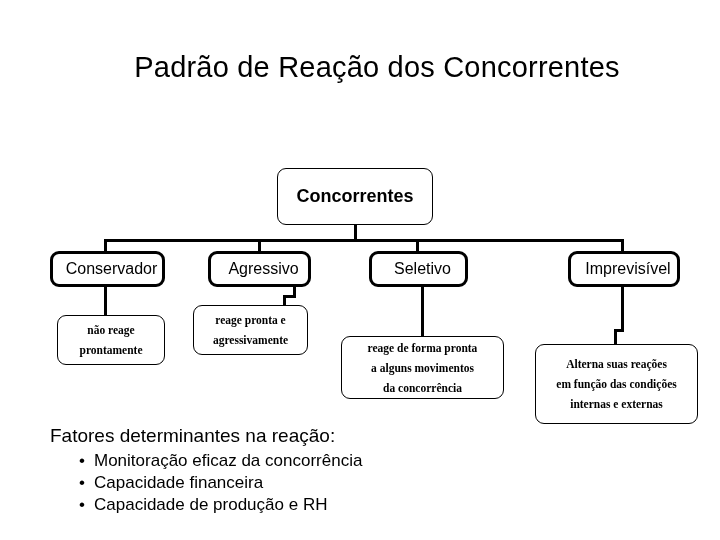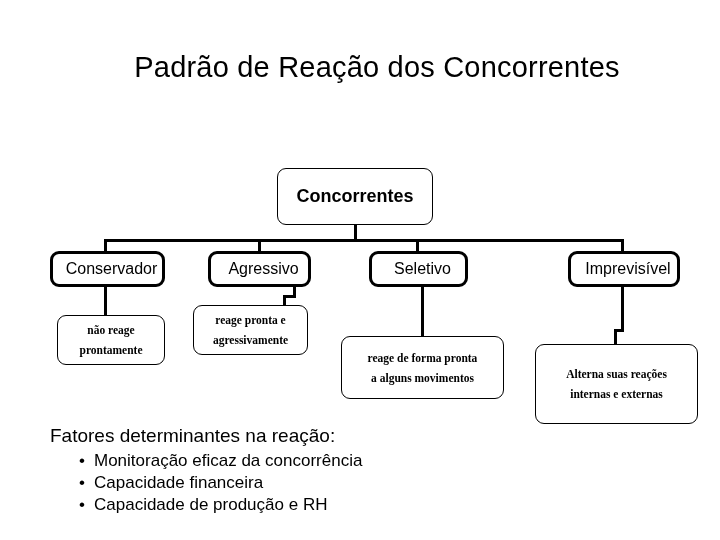--- a/index.html
+++ b/index.html
@@ -181,24 +181,26 @@
   </div>
 
   <div class="box box-desc" style="left:176px; top:305px; width:115px; height:50px;">
     <span class="line">reage pronta e</span>
     <span class="line">agressivamente</span>
   </div>
 
   <div class="box box-desc" style="left:324px; top:336px; width:163px; height:63px;">
     <span class="line">reage de forma pronta</span>
     <span class="line">a alguns movimentos</span>
+    <span class="line">da concorrência</span>
   </div>
 
   <div class="box box-desc" style="left:518px; top:344px; width:163px; height:80px;">
     <span class="line">Alterna suas reações</span>
+    <span class="line">em função das condições</span>
     <span class="line">internas  e externas</span>
   </div>
 
   <div class="footer-head">Fatores determinantes na reação:</div>
 
   <div class="bullet-list">
     <span class="bullet-row"><span class="bdot">•</span><span>Monitoração eficaz da concorrência</span></span>
     <span class="bullet-row"><span class="bdot">•</span><span>Capacidade  financeira</span></span>
     <span class="bullet-row"><span class="bdot">•</span><span>Capacidade de produção e RH</span></span>
   </div>

